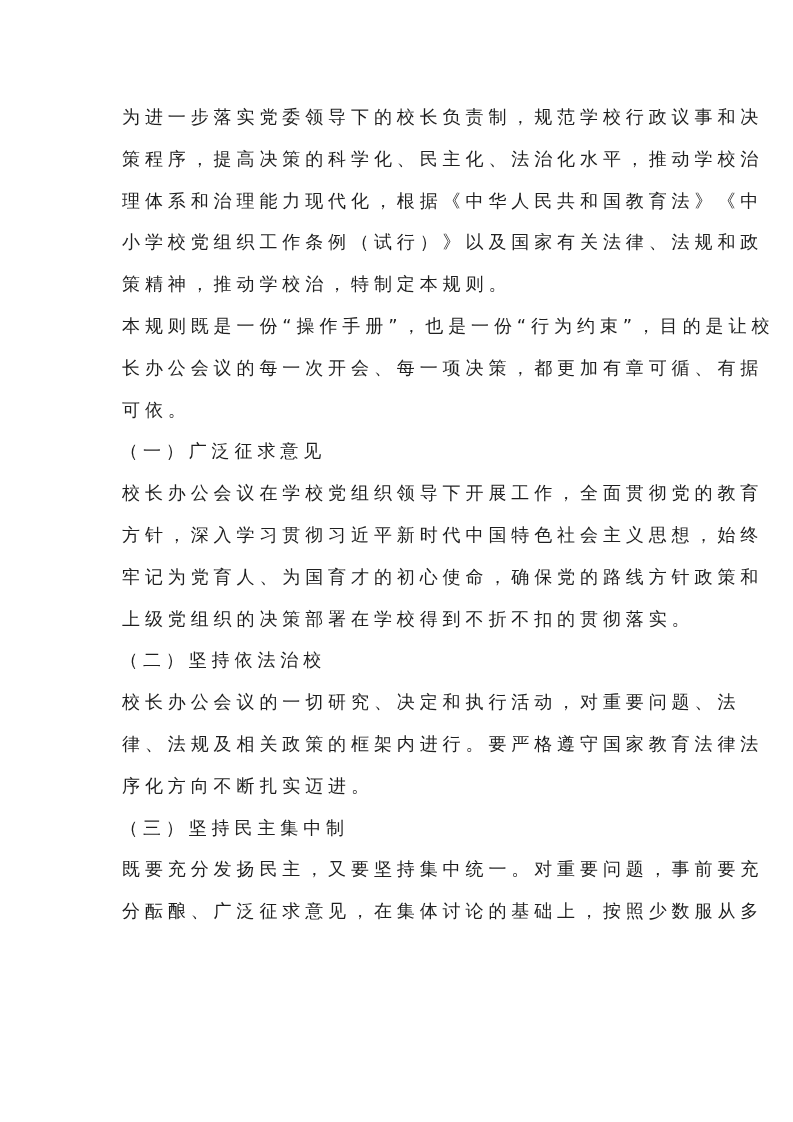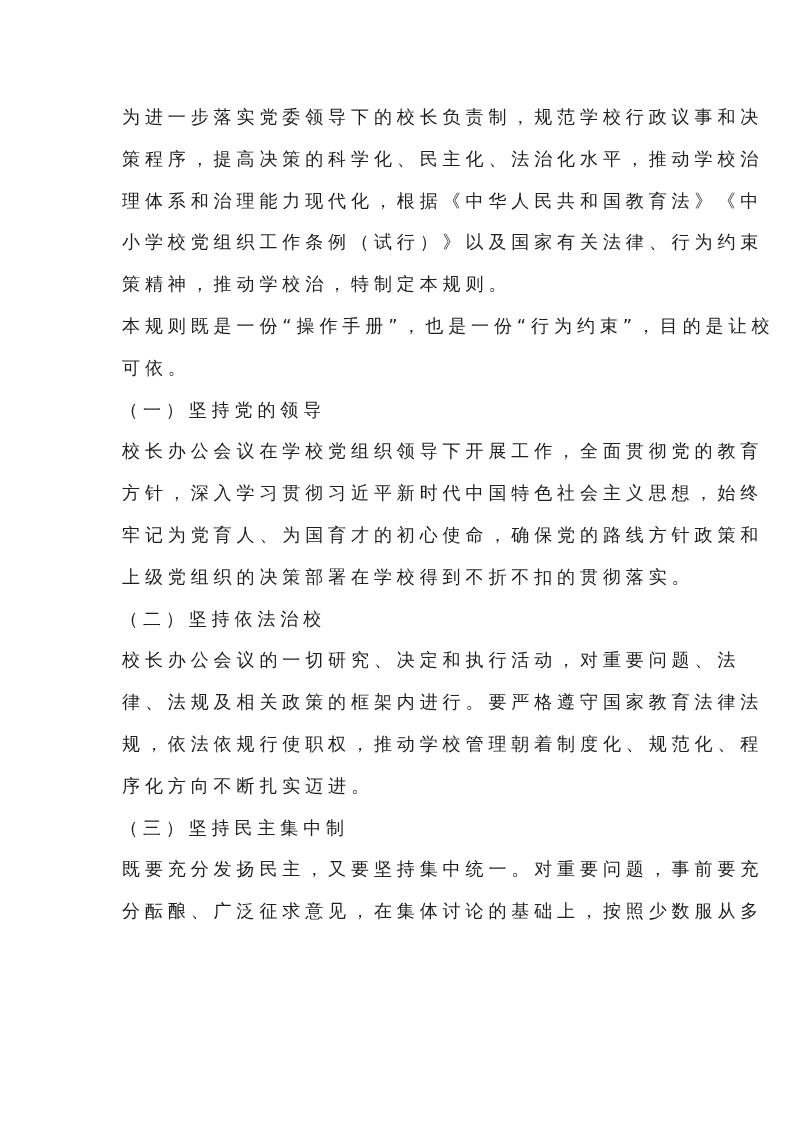--- a/index.html
+++ b/index.html
@@ -42,31 +42,31 @@
     }
   </style>
 </head>
 <body>
 
 <div class="page">
   <div class="content">
     <div class="line">为进一步落实党委领导下的校长负责制，规范学校行政议事和决</div>
     <div class="line">策程序，提高决策的科学化、民主化、法治化水平，推动学校治</div>
     <div class="line">理体系和治理能力现代化，根据《中华人民共和国教育法》《中</div>
-    <div class="line">小学校党组织工作条例（试行）》以及国家有关法律、行为约束</div>
+    <div class="line">小学校党组织工作条例（试行）》以及国家有关法律、法规和政</div>
     <div class="line">策精神，推动学校治，特制定本规则。</div>
     <div class="line">本规则既是一份“操作手册”，也是一份“行为约束”，目的是让校</div>
+    <div class="line">长办公会议的每一次开会、每一项决策，都更加有章可循、有据</div>
     <div class="line">可依。</div>
-    <div class="line heading-sub">（一）坚持党的领导</div>
+    <div class="line heading-sub">（一）广泛征求意见</div>
     <div class="line">校长办公会议在学校党组织领导下开展工作，全面贯彻党的教育</div>
     <div class="line">方针，深入学习贯彻习近平新时代中国特色社会主义思想，始终</div>
     <div class="line">牢记为党育人、为国育才的初心使命，确保党的路线方针政策和</div>
     <div class="line">上级党组织的决策部署在学校得到不折不扣的贯彻落实。</div>
     <div class="line heading-sub">（二）坚持依法治校</div>
     <div class="line">校长办公会议的一切研究、决定和执行活动，对重要问题、法</div>
     <div class="line">律、法规及相关政策的框架内进行。要严格遵守国家教育法律法</div>
-    <div class="line">规，依法依规行使职权，推动学校管理朝着制度化、规范化、程</div>
     <div class="line">序化方向不断扎实迈进。</div>
     <div class="line heading-sub">（三）坚持民主集中制</div>
     <div class="line">既要充分发扬民主，又要坚持集中统一。对重要问题，事前要充</div>
     <div class="line">分酝酿、广泛征求意见，在集体讨论的基础上，按照少数服从多</div>
   </div>
 </div>
 
 </body></html>

